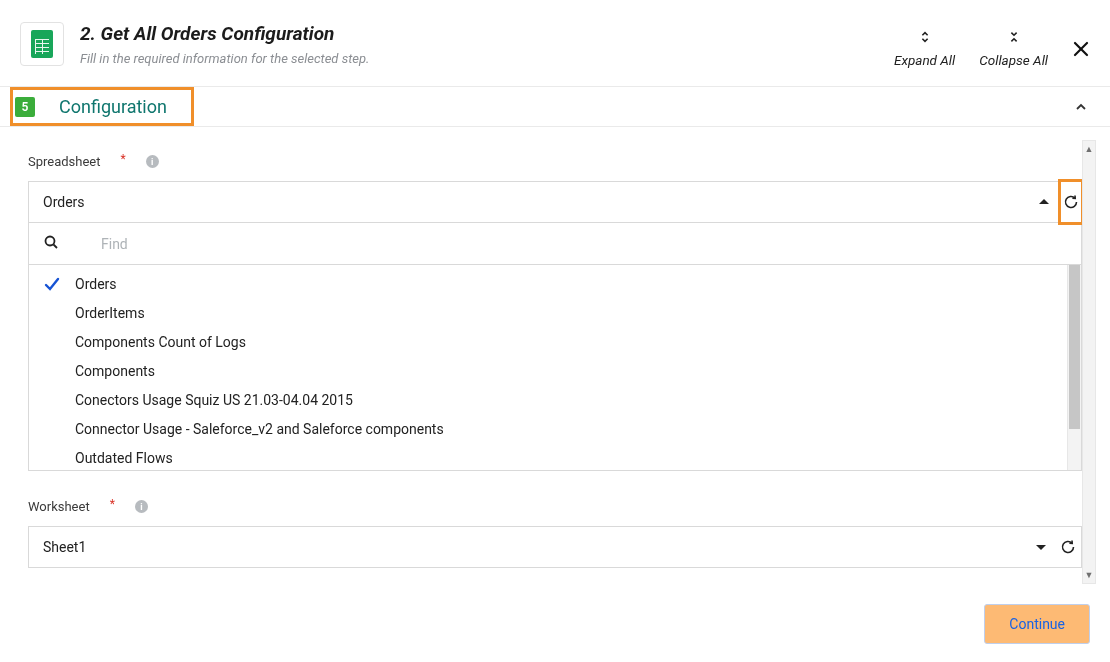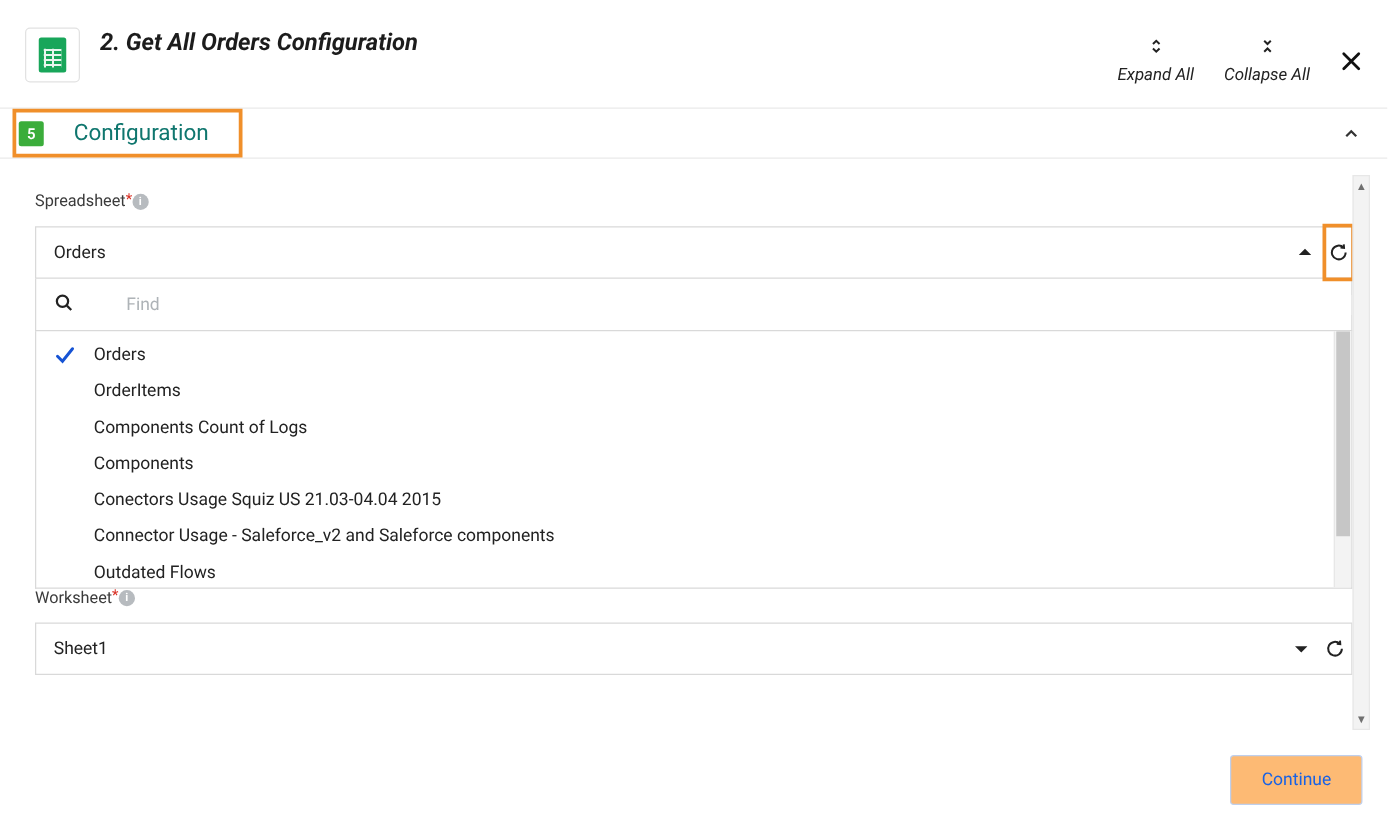--- a/index.html
+++ b/index.html
@@ -166,21 +166,21 @@
       justify-content: center;
       font-size: 9px;
       color: #707070;
     }
     .content-scrollbar .arrow.up { top: 0; }
     .content-scrollbar .arrow.down { bottom: 0; }
 
     .field-label {
       display: flex;
       align-items: center;
-      gap: 0;
+      gap: 20px;
       font-size: 13px;
       color: #3b3b3b;
       margin-bottom: 12px;
     }
     .req { color: #d93025; font-size: 12px; position: relative; top: -3px; }
     .info-ico {
       width: 13px;
       height: 13px;
       border-radius: 50%;
       background: #b7bbbf;
@@ -286,21 +286,21 @@
     .dd-scroll .thumb {
       position: absolute;
       top: 0;
       left: 1px;
       right: 1px;
       height: 80%;
       background: #c6c6c6;
       border-radius: 0;
     }
 
-    .worksheet-block { }
+    .worksheet-block { margin-top: 28px; }
 
     
     .footer {
       position: absolute;
       bottom: 0;
       left: 0;
       right: 0;
       height: 76px;
       display: flex;
       align-items: center;
@@ -319,20 +319,21 @@
   </style>
 </head>
 <body>
 
 <div class="header">
   <div class="app-icon-box">
     <div class="sheets-icon"></div>
   </div>
   <div class="title-block">
     <h1>2. Get All Orders Configuration</h1>
+    <div class="subtitle">Fill in the required information for the selected step.</div>
   </div>
   <div class="hdr-actions">
     <div class="hdr-btn">
       <span class="ico">
         <svg viewBox="0 0 16 16" fill="none" stroke="#222" stroke-width="1.8">
           <polyline points="5,6 8,3 11,6"></polyline>
             <polyline points="5,10 8,13 11,10"></polyline>
         </svg>
       </span>
       <span>Expand All</span>

